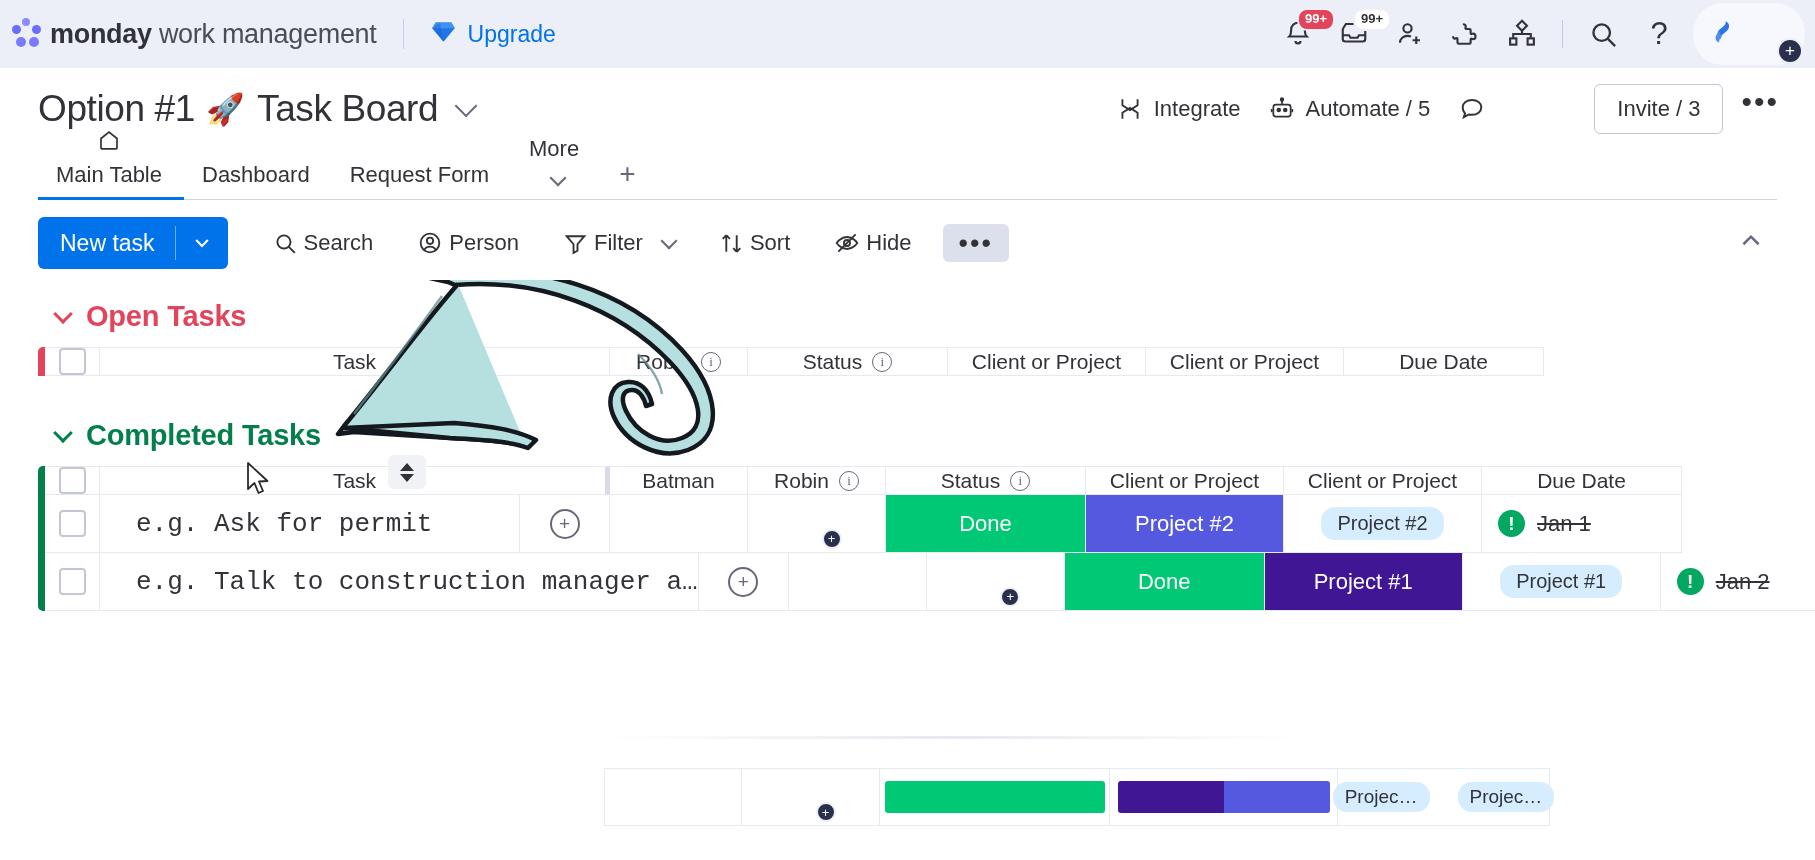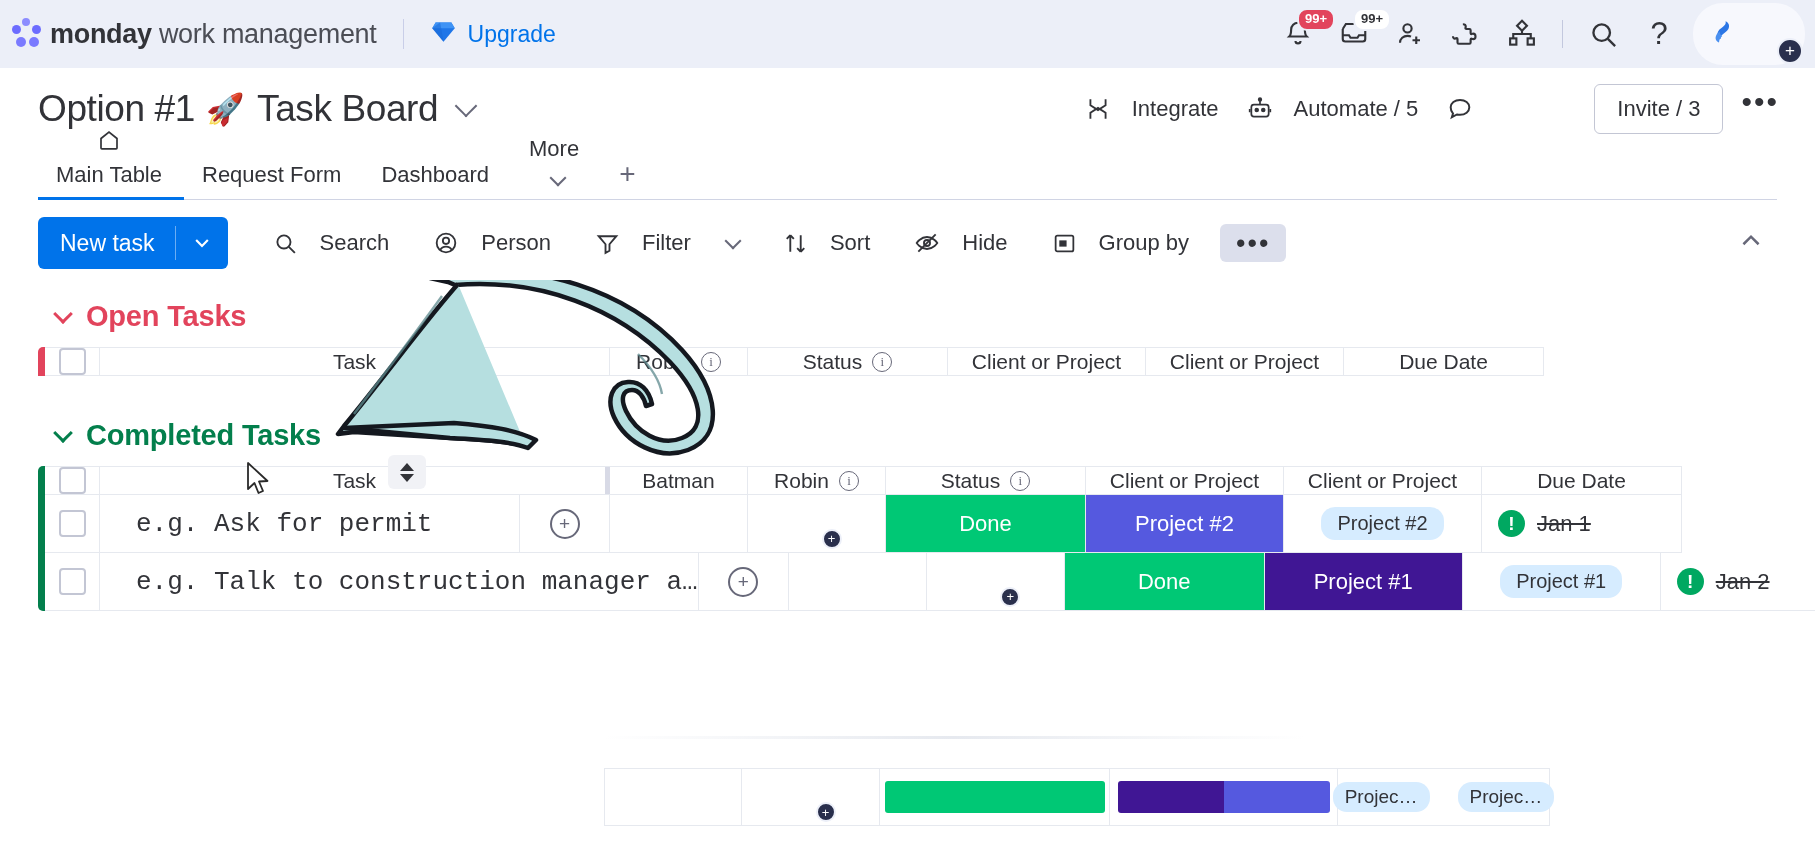--- a/index.html
+++ b/index.html
@@ -81,26 +81,26 @@
     white-space: nowrap; letter-spacing:-0.4px;
   }
   .rocket { font-size: 31px; }
   .chev {
     display:inline-block; width:16px; height:16px;
     border-right:2.4px solid #676879; border-bottom:2.4px solid #676879;
     transform: rotate(45deg); margin-left: 8px; margin-bottom:6px;
   }
   .bh-right { margin-left:auto; display:flex; align-items:center; gap: 0; }
   .bh-btn {
-    display:flex; align-items:center; gap:21px; font-size:22px; color:#323338;
+    display:flex; align-items:center; gap:11px; font-size:22px; color:#323338;
     padding: 8px 14px; border-radius:6px; cursor:pointer; white-space:nowrap;
   }
   .invite-btn {
     border:1px solid #c3c6d4; border-radius:6px; font-size:22px; color:#323338;
-    padding: 11px 22px; margin-left: 24px; cursor:pointer; white-space:nowrap;
+    padding: 11px 22px; margin-left: 12px; cursor:pointer; white-space:nowrap;
   }
   .dots-btn { font-size: 30px; color:#323338; padding: 0 14px 14px 18px; cursor:pointer; letter-spacing:2px;}
 
   
   .tabs {
     position:absolute; top:150px; left:0; width:1815px; height:50px;
     display:flex; align-items:flex-end; padding-left: 38px;
   }
   .tabs::after {
     content:''; position:absolute; left:38px; right:38px; bottom:0; height:1px; background:#d0d4e4;
@@ -121,21 +121,21 @@
     display:flex; align-items:center; gap: 0;
   }
   .newtask {
     display:flex; align-items:stretch; background:#0073ea; color:#fff;
     border-radius:6px; height:52px; cursor:pointer; overflow:hidden;
   }
   .newtask .lbl { display:flex; align-items:center; padding: 0 20px 0 22px; font-size:23px; }
   .newtask .sep { width:1px; background:rgba(255,255,255,.42); margin: 9px 0; }
   .newtask .arw { display:flex; align-items:center; padding: 0 16px; }
   .tb-btn {
-    display:flex; align-items:center; gap:22px; font-size:22px; color:#323338;
+    display:flex; align-items:center; gap:6px; font-size:22px; color:#323338;
     padding: 9px 15px; border-radius:6px; cursor:pointer; margin-left: 14px; white-space:nowrap;
   }
   .tb-btn.first { margin-left: 30px; }
   .tb-more {
     background:#dcdfec; border-radius:6px; padding: 10px 16px; margin-left:16px;
     font-size:27px; color:#323338; letter-spacing:2px; line-height:.7; cursor:pointer;
   }
   .collapse-up { margin-left:auto; padding: 10px 14px; cursor:pointer; }
 
   
@@ -365,24 +365,24 @@
 </div>
 
 <div class="tabs">
   <div class="tab active">
     <svg width="24" height="24" viewBox="0 0 24 24" fill="none" stroke="#323338" stroke-width="1.7">
       <path d="M4 10.5L12 4l8 6.5V20a.9.9 0 01-.9.9H4.9A.9.9 0 014 20z"></path>
     </svg>
     <span>Main Table</span>
   </div>
   <div class="tab">
+    <span>Dashboard</span>
+  </div>
+  <div class="tab">
     <span>Request Form</span>
-  </div>
-  <div class="tab">
-    <span>Dashboard</span>
   </div>
   <div class="tab">
     <span>More</span>
     <span class="chev" style="width:12px;height:12px;border-width:2.2px;margin-bottom:4px;"></span>
   </div>
   <div class="tab-plus">+</div>
 </div>
 
 <div class="toolbar">
   <div class="newtask">
@@ -423,27 +423,20 @@
       </svg>
     <span>Sort</span>
   </div>
   <div class="tb-btn">
     <svg width="26" height="26" viewBox="0 0 24 24" fill="none" stroke="#323338" stroke-width="1.7">
         <path d="M2.5 12S6 6.5 12 6.5 21.5 12 21.5 12 18 17.5 12 17.5 2.5 12 2.5 12z"></path>
         <circle cx="12" cy="12" r="2.8"></circle>
         <path d="M4 20L20 4"></path>
       </svg>
     <span>Hide</span>
-  </div>
-  <div class="tb-btn">
-    <svg width="25" height="25" viewBox="0 0 24 24" fill="none" stroke="#323338" stroke-width="1.7">
-        <rect x="3.5" y="4.5" width="17" height="15" rx="1.6"></rect>
-        <rect x="7" y="9" width="7" height="6" fill="#323338" stroke="none"></rect>
-      </svg>
-    <span>Group by</span>
   </div>
   <div class="tb-more">•••</div>
 
   <div class="collapse-up">
     <svg width="26" height="26" viewBox="0 0 24 24" fill="none" stroke="#676879" stroke-width="2.3">
         <path d="M5 15l7-7 7 7"></path>
       </svg>
   </div>
 </div>
 

